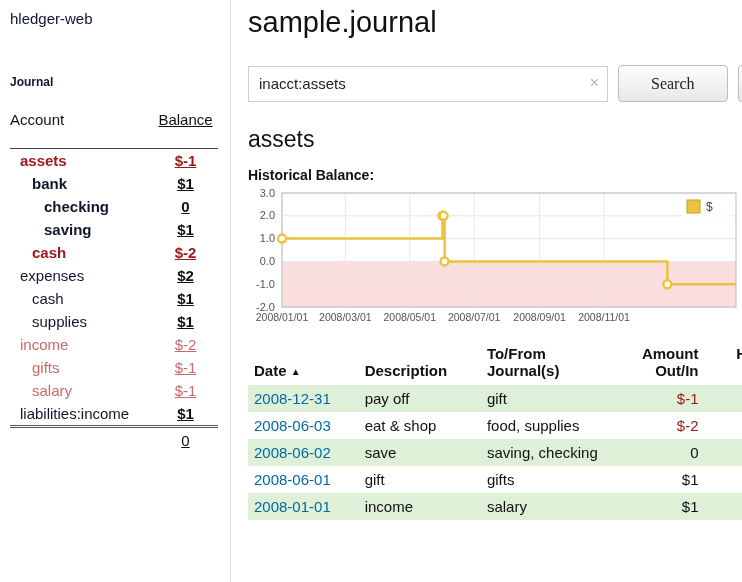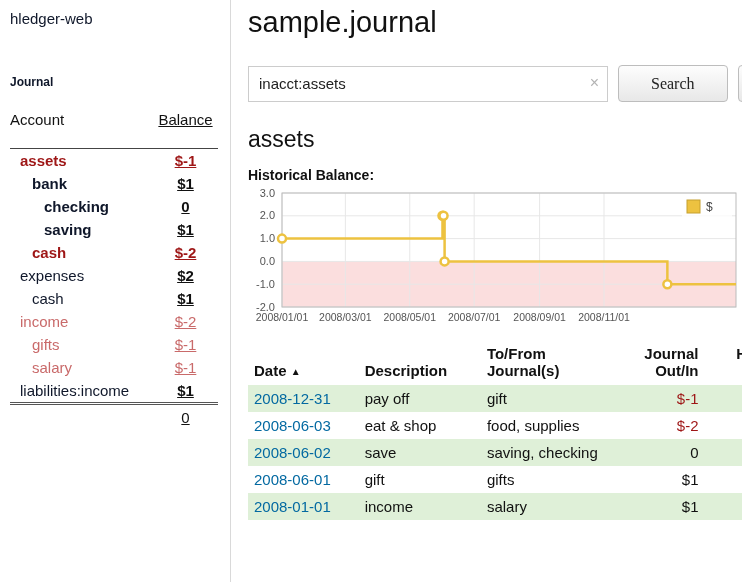--- a/index.html
+++ b/index.html
@@ -86,20 +86,24 @@
       <tr>
         <td class="ind1"><span class="link b neg-strong">cash</span></td>
         <td class="r b neg-strong">$-2</td>
       </tr>
       <tr>
         <td class="ind0"><span class="link">expenses</span></td>
         <td class="r b">$2</td>
       </tr>
       <tr>
         <td class="ind1"><span class="link">cash</span></td>
+        <td class="r b">$1</td>
+      </tr>
+      <tr>
+        <td class="ind1"><span class="link">supplies</span></td>
         <td class="r b">$1</td>
       </tr>
       <tr>
         <td class="ind0"><span class="link neg-light">income</span></td>
         <td class="r neg-light">$-2</td>
       </tr>
       <tr>
         <td class="ind1"><span class="link neg-light">gifts</span></td>
         <td class="r neg-light">$-1</td>
       </tr>
@@ -174,21 +178,21 @@
 
     <table class="register">
       <tbody>
           <tr>
         <th class="c-date">
           <span>Date</span>
           <span class="sort-icon">▲</span>
         </th>
         <th class="c-desc">Description</th>
         <th class="c-acct">To/From Journal(s)</th>
-        <th class="c-amt r">Journal Out/In</th>
+        <th class="c-amt r">Amount Out/In</th>
         <th class="c-bal r">Historical Balance</th>
       </tr>
 
       <tr class="alt">
         <td><span class="link blue">2008-12-31</span></td>
         <td>pay off</td>
         <td>gift</td>
         <td class="r neg-strong">$-1</td>
         <td class="r neg-strong">$-1</td>
       </tr>

